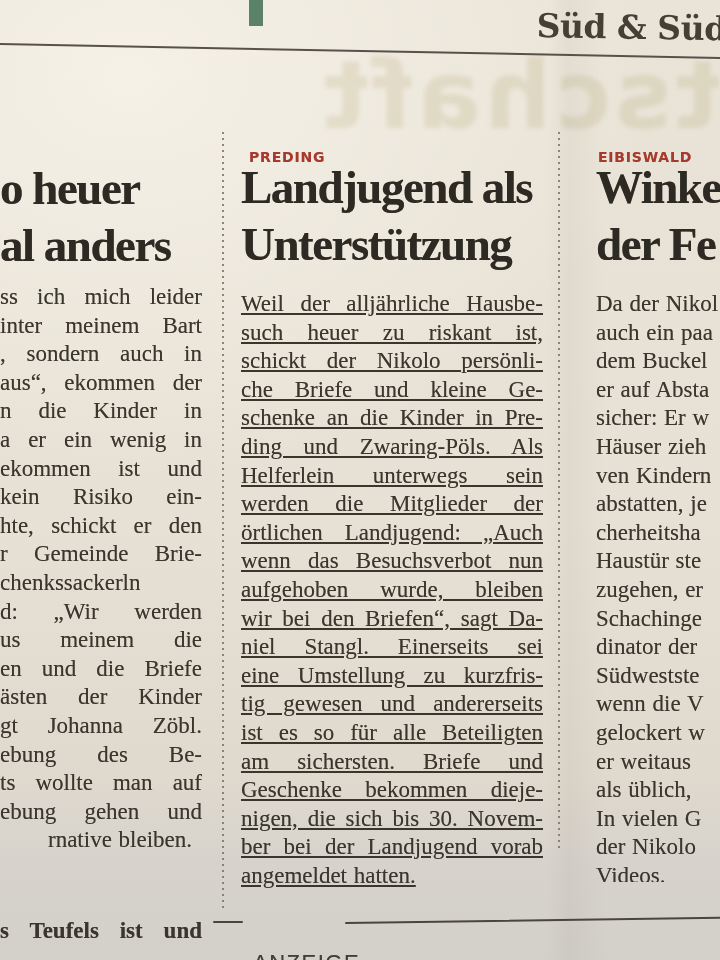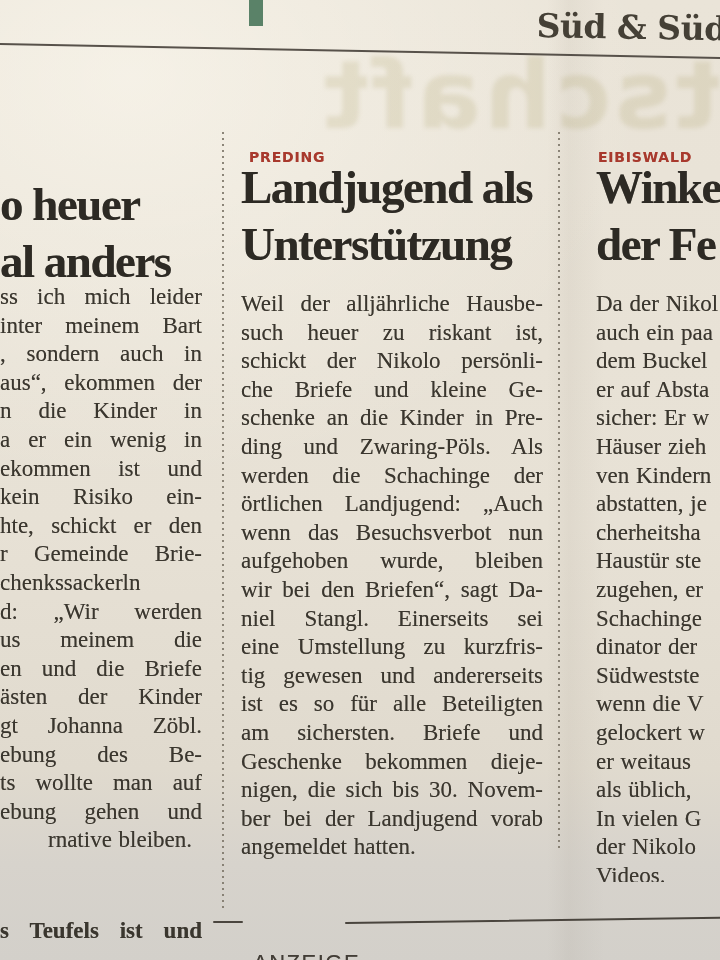--- a/index.html
+++ b/index.html
@@ -49,40 +49,40 @@
   .col-right{left:596px;top:137px;width:124px;height:745px;overflow:hidden;}
   .kicker{
     position:absolute;left:8px;top:0;
     font-family:"DejaVu Sans", sans-serif;font-weight:700;font-size:14px;
     letter-spacing:0.8px;color:#a8392d;white-space:nowrap;
     text-shadow:0 0 0.5px rgba(168,57,45,0.5);
     margin-top:12px;
   }
   .col-right .kicker{left:2px;}
   .headline{margin:0;position:absolute;left:0;font-weight:700;}
-  .col-left  .headline{top:16px;}
+  .col-left  .headline{top:0;}
   .col-mid   .headline, .col-right .headline{top:22px;}
   .hline{
     font-family:"Liberation Serif", serif;font-weight:700;
     font-size:47px;line-height:57px;letter-spacing:-1.5px;
     color:#2d2a24;white-space:nowrap;
     text-shadow:0 0 0.6px rgba(45,42,36,0.55);
   }
   .body{position:absolute;left:0;}
   .col-left  .body{top:123px;width:202px;font-family:Liberation Serif, serif;}
   .col-mid   .body{top:153px;width:302px;}
   .col-right .body{top:153px;width:160px;}
   .bline{
     font-size:23px;line-height:28.6px;height:28.6px;
     color:#3a362e;white-space:nowrap;word-spacing:1px;
     text-shadow:0 0 0.5px rgba(58,54,46,0.5);
   }
   .col-left  .body .bline{width:202px;text-align-last:justify;}
   .col-left  .body .bline:last-child{text-align-last:auto;margin-left:48px;}
-  .col-mid   .body .bline{width:302px;text-align-last:justify;}
+  .col-mid   .body .bline{width:302px;text-align-last:justify;text-decoration:underline;}
   .col-mid   .body .bline:last-child{text-align-last:auto;}
   .left-last{position:absolute;left:0;top:757px;width:202px;text-align-last:justify;font-weight:bold;}
   
   .anzeige-dash{position:absolute;left:213px;top:921px;width:30px;height:2.2px;background:#4a453e;border-radius:2px;}
   .anzeige-label{
     position:absolute;left:253px;top:908px;
     font-family:"Liberation Sans", sans-serif;font-size:22px;
     letter-spacing:1.5px;color:#423d36;
     text-shadow:0 0 0.5px rgba(66,61,54,0.5);
     margin-top:42px;
@@ -141,21 +141,22 @@
       <div class="hline">Landjugend als</div>
       <div class="hline">Unterstützung</div>
     </h2>
     <div class="body">
         <div class="bline">Weil der alljährliche Hausbe-</div>
         <div class="bline">such heuer zu riskant ist,</div>
         <div class="bline">schickt der Nikolo persönli-</div>
         <div class="bline">che Briefe und kleine Ge-</div>
         <div class="bline">schenke an die Kinder in Pre-</div>
         <div class="bline">ding und Zwaring-Pöls. Als</div>
-        <div class="bline">werden die Schachinge der</div>
+        <div class="bline">Helferlein unterwegs sein</div>
+        <div class="bline">werden die Mitglieder der</div>
         <div class="bline">örtlichen Landjugend: „Auch</div>
         <div class="bline">wenn das Besuchsverbot nun</div>
         <div class="bline">aufgehoben wurde, bleiben</div>
         <div class="bline">wir bei den Briefen“, sagt Da-</div>
         <div class="bline">niel Stangl. Einerseits sei</div>
         <div class="bline">eine Umstellung zu kurzfris-</div>
         <div class="bline">tig gewesen und andererseits</div>
         <div class="bline">ist es so für alle Beteiligten</div>
         <div class="bline">am sichersten. Briefe und</div>
         <div class="bline">Geschenke bekommen dieje-</div>

